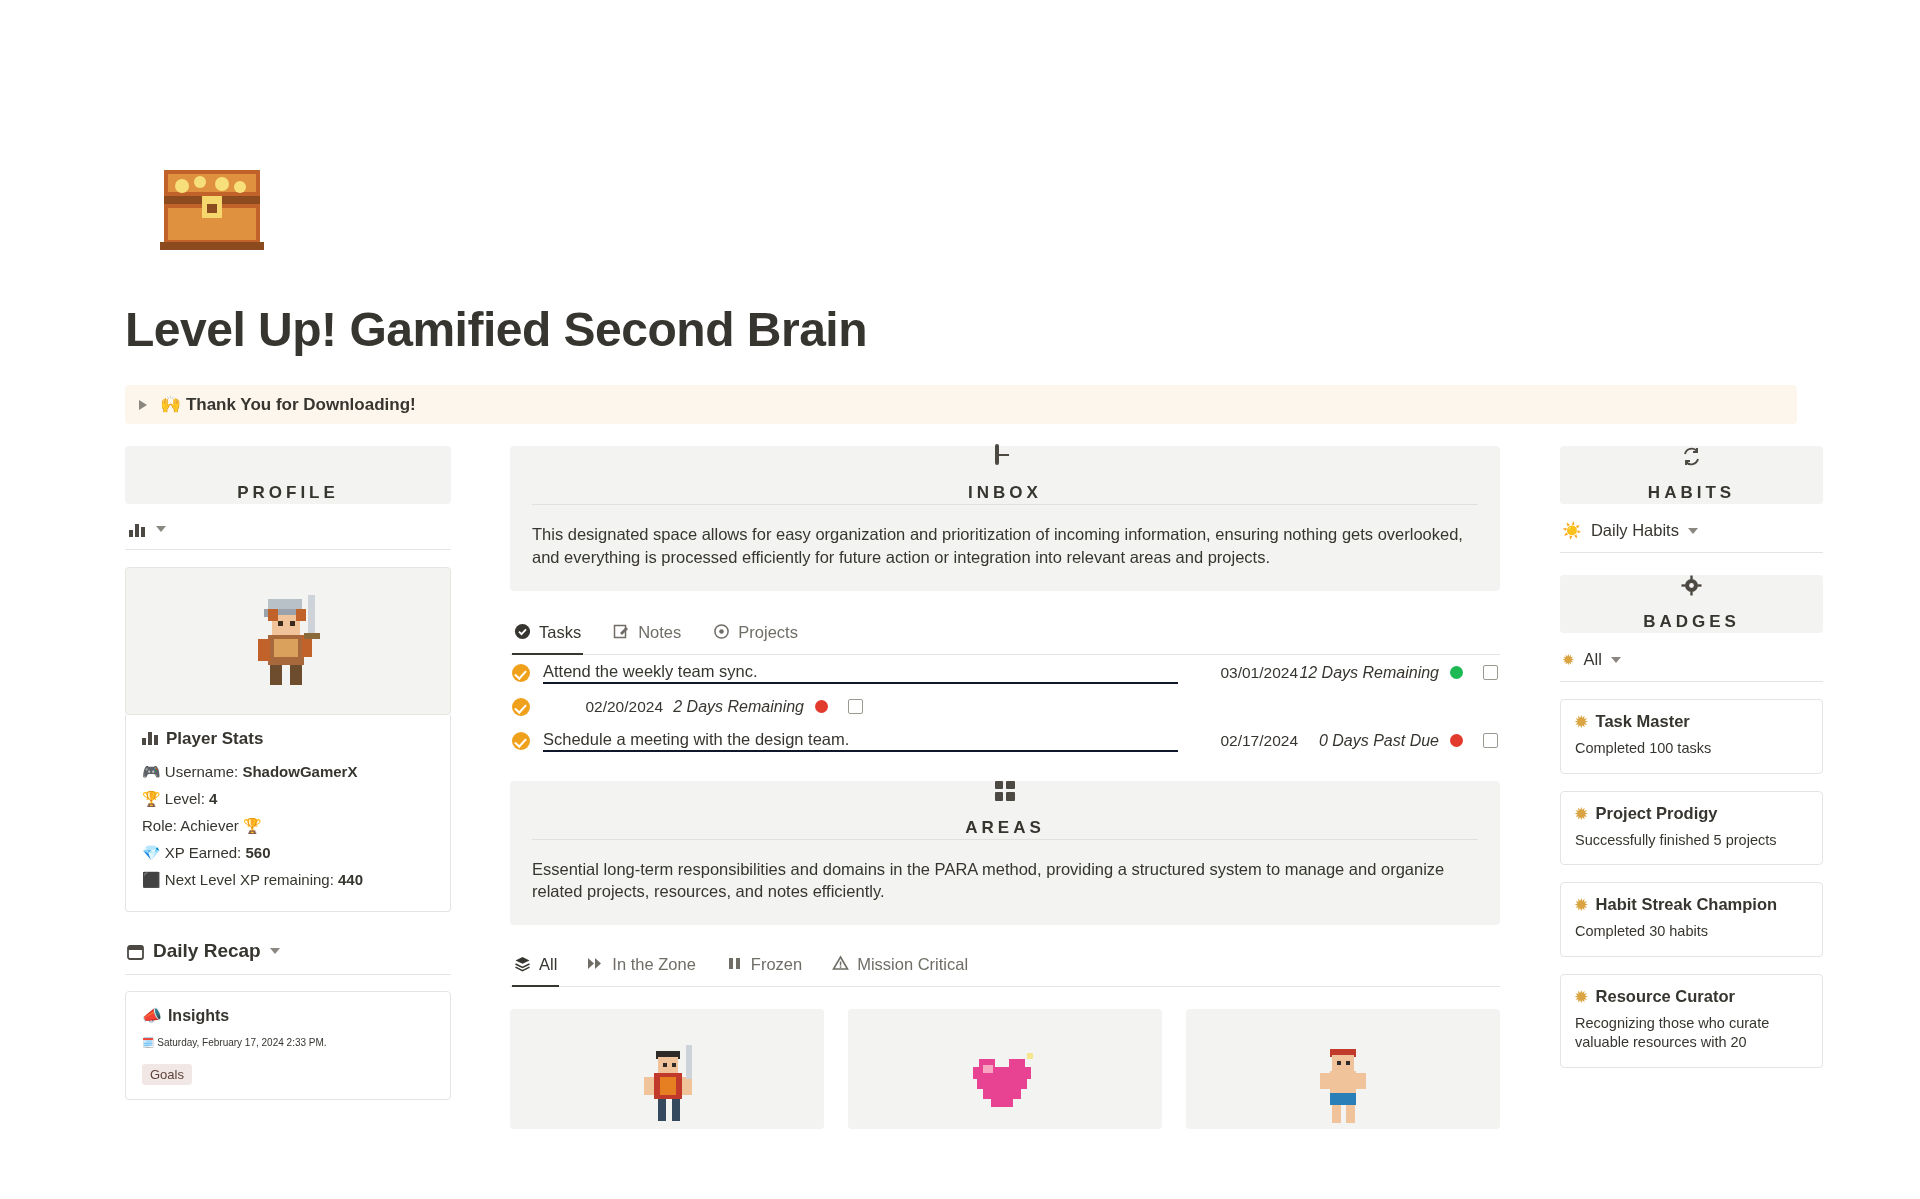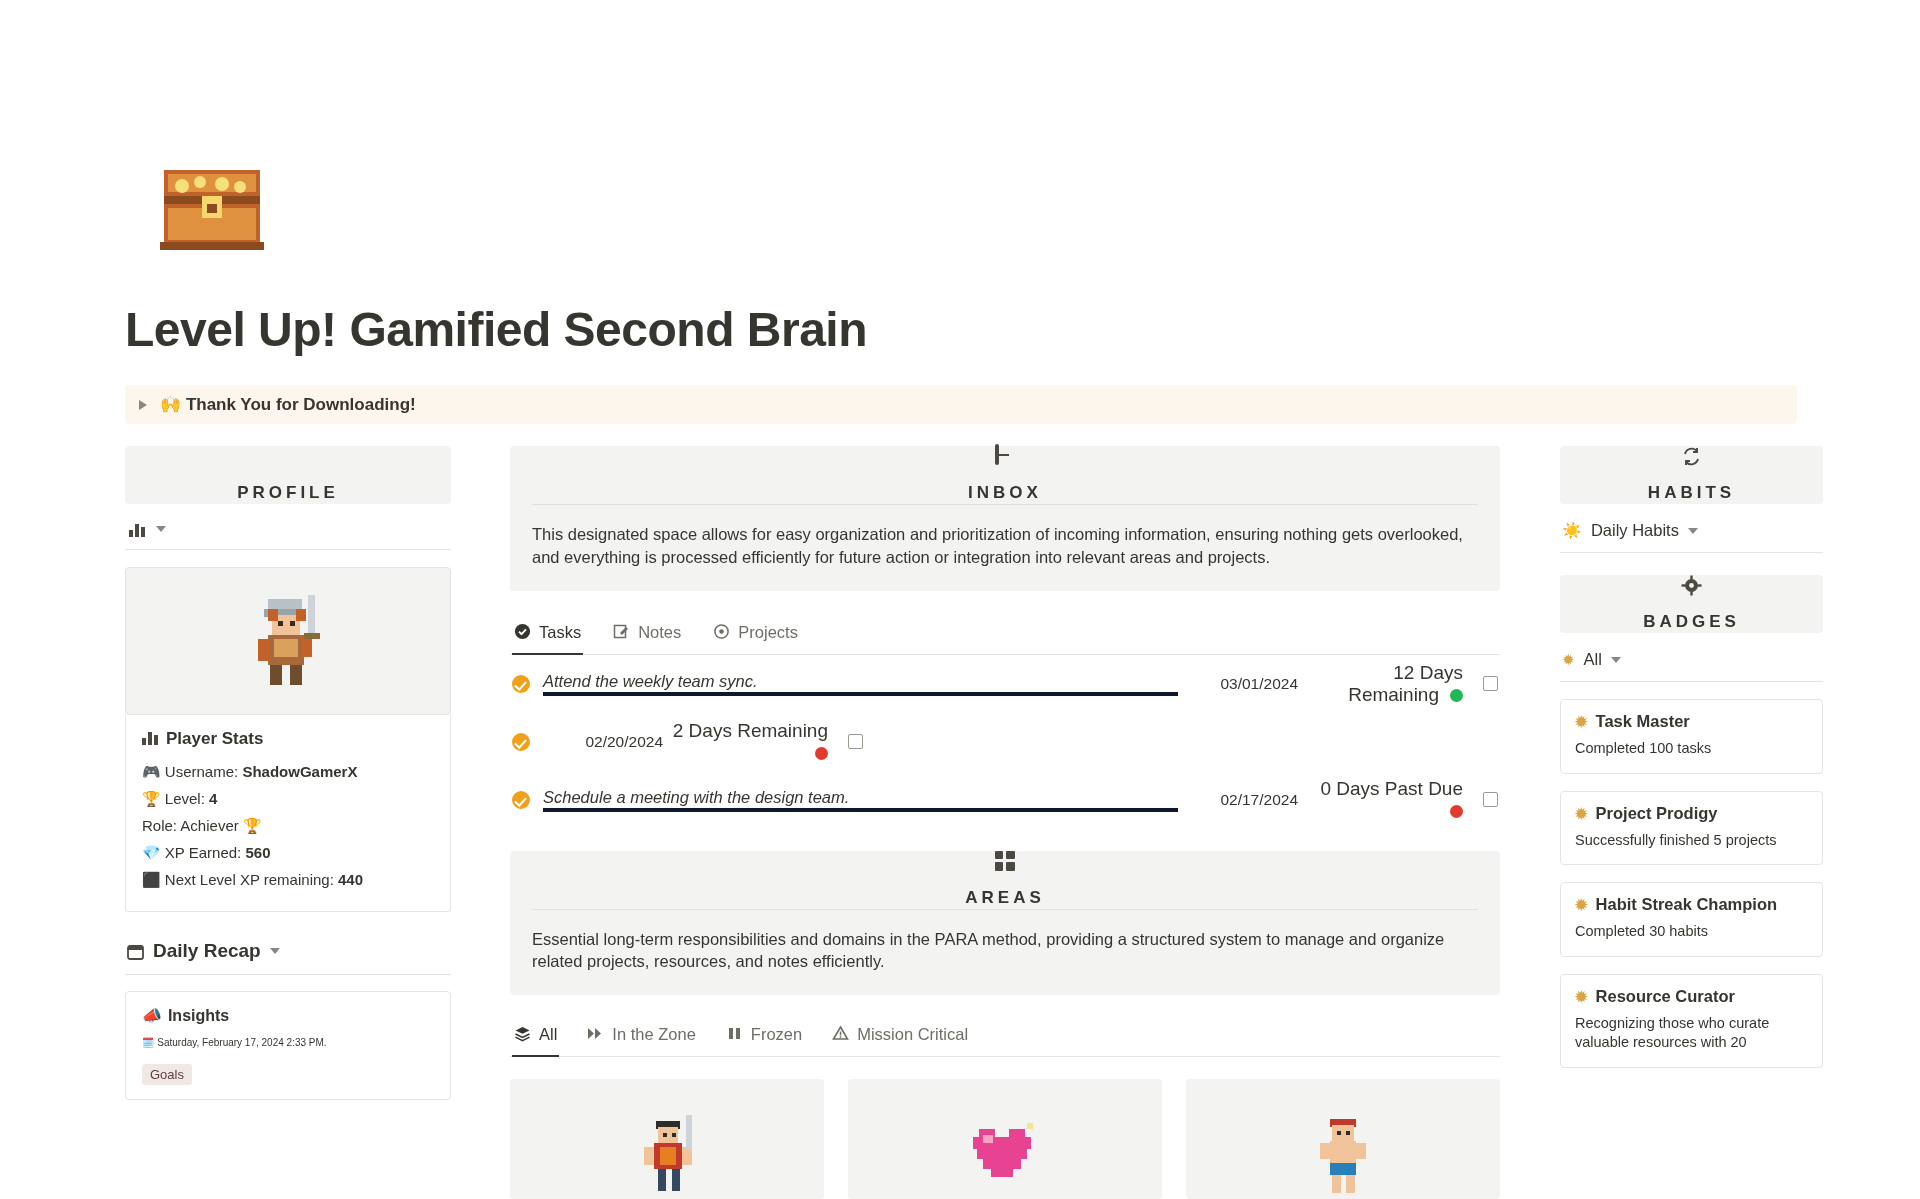--- a/index.html
+++ b/index.html
@@ -203,26 +203,25 @@
     background:#f0a11c; flex:none; margin-right: 13px;
     position: relative;
   }
   .check-circle::after{
     content:""; position:absolute; left:5px; top:4px;
     width:5px; height:9px; border:solid #fff; border-width:0 2px 2px 0;
     transform: rotate(43deg);
   }
   .task-name {
     flex: 1;
-    border-bottom: 4px solid #0f172a;
+    border-bottom: 2px solid #0f172a;
     padding-bottom: 1px;
-    font-style: italic;
   }
   .task-date { width: 120px; text-align: right; font-size: 15.5px;}
-  .task-rem { width: 165px; text-align: right; font-size: 19px;}
+  .task-rem { width: 165px; text-align: right; font-size: 16px; font-style: italic;}
   .dot { width:13px; height:13px; border-radius:50%; display:inline-block; margin-left:11px; vertical-align:-1px;}
   .cb { width:15px; height:15px; border:1.6px solid #9b9992; border-radius:2px; margin-left: 20px; }
   .tabs2 { display:flex; align-items:center; gap: 26px; margin-top: 24px; border-bottom: 1px solid #e6e4e0; padding:0 2px;}
   .cards3 { display:flex; gap: 24px; margin-top: 22px;}
   .card3 { flex:1; height: 120px; background:#f3f3f1; border-radius:4px; display:flex; align-items:flex-end; justify-content:center; overflow:hidden;}
 
   
   .r-row {
     display:flex; align-items:center; gap:9px;
     padding: 17px 2px 12px 2px;

